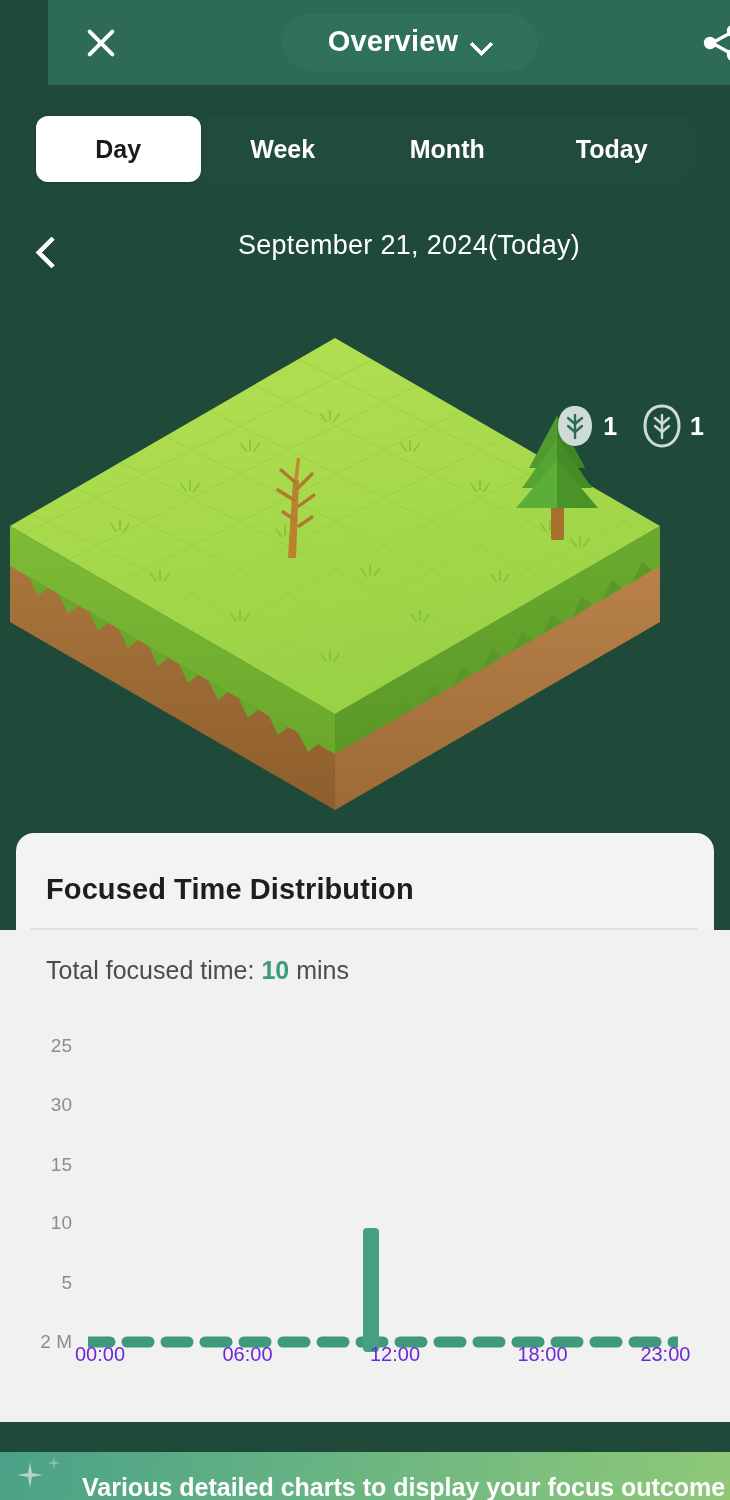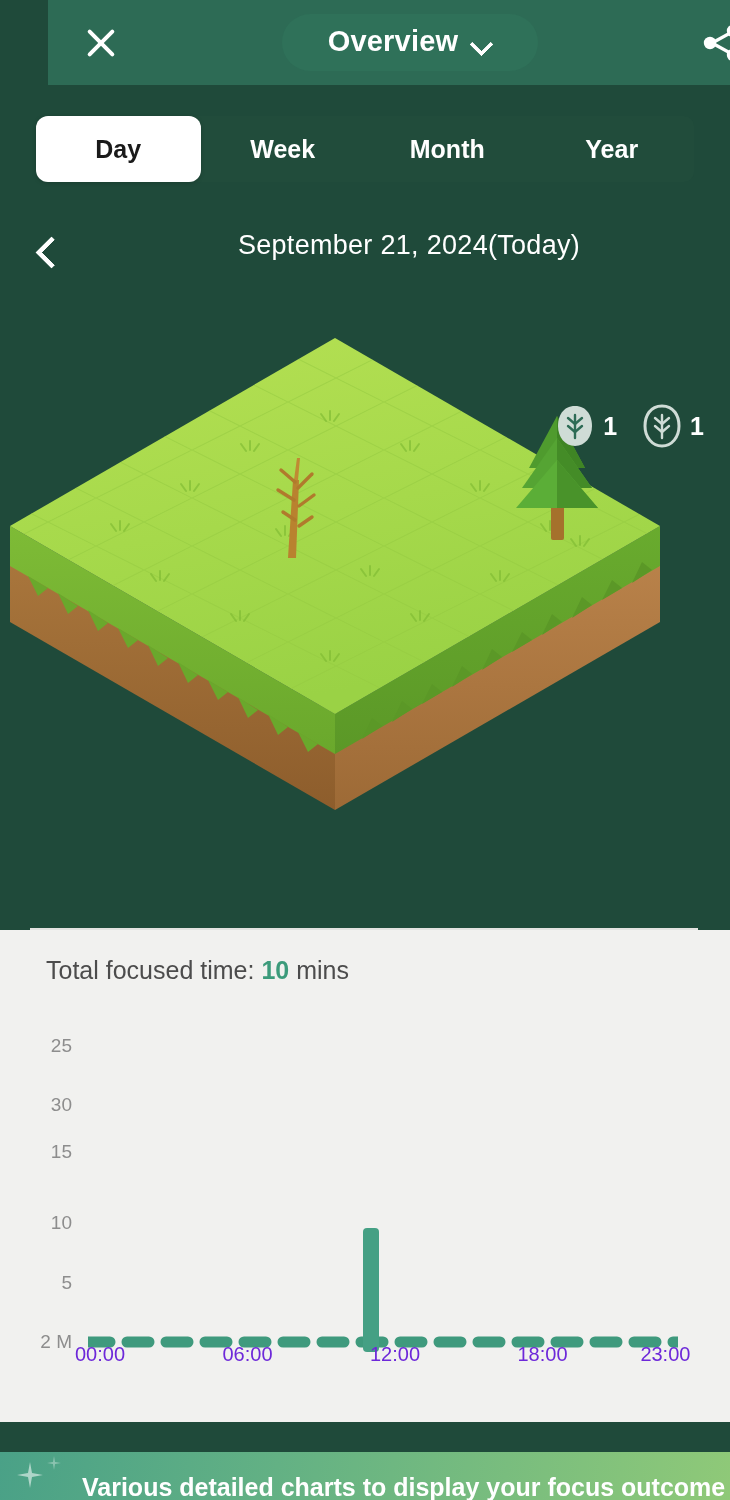--- a/index.html
+++ b/index.html
@@ -315,21 +315,21 @@
       <div class="tab active">
         <span>Day</span>
       </div>
       <div class="tab">
         <span>Week</span>
       </div>
       <div class="tab">
         <span>Month</span>
       </div>
       <div class="tab">
-        <span>Year</span>
+        <span>Today</span>
       </div>
     </div>
   </div>
 
   <div class="datenav">
     <div class="date-prev"></div>
     <div class="date-label">September 21, 2024(Today)</div>
   </div>
 
   <div class="island-stage">
@@ -462,35 +462,38 @@
           <path d="M19 20 L12 14"></path>
             <path d="M19 20 L26 14"></path>
           <path d="M19 28 L12 22"></path>
             <path d="M19 28 L26 22"></path>
         </g>
       </svg>
       <span class="counter-num">1</span>
     </div>
   </div>
 
+  <div class="card-top">
+    <div class="card-title">Focused Time Distribution</div>
+  </div>
   <div class="card-divider"></div>
 
   <div class="card-body">
 
     <div class="total-line">
       <span>Total focused time: </span><span class="hl">10</span><span> mins</span>
     </div>
 
     <div class="chart">
 
       <div id="yticks">
           <div class="ytick" style="left: 2px; top: 331px;">2 M</div>
           <div class="ytick" style="left: 2px; top: 271.741px;">5</div>
           <div class="ytick" style="left: 2px; top: 212.481px;">10</div>
-          <div class="ytick" style="left: 2px; top: 141px; text-align: right;">15</div>
+          <div class="ytick" style="left: 2px; top: 154px; text-align: right;">15</div>
           <div class="ytick" style="left: 2px; top: 93.963px;">30</div>
           <div class="ytick" style="left: 2px; top: 34.7037px;">25</div>
         </div>
 
       <svg class="baseline-dashes" width="590" height="414" viewBox="0 0 590 414">
         <line x1="0" y1="342" x2="590" y2="342" stroke="#3f9a7d" stroke-width="11" stroke-linecap="round" stroke-dasharray="22 17"></line>
       </svg>
 
       <div id="bars">
           <div class="bar" style="left: 362.708px; width: 16px; top: 228.481px; height: 123.519px; background: rgb(69, 160, 132);"></div>

